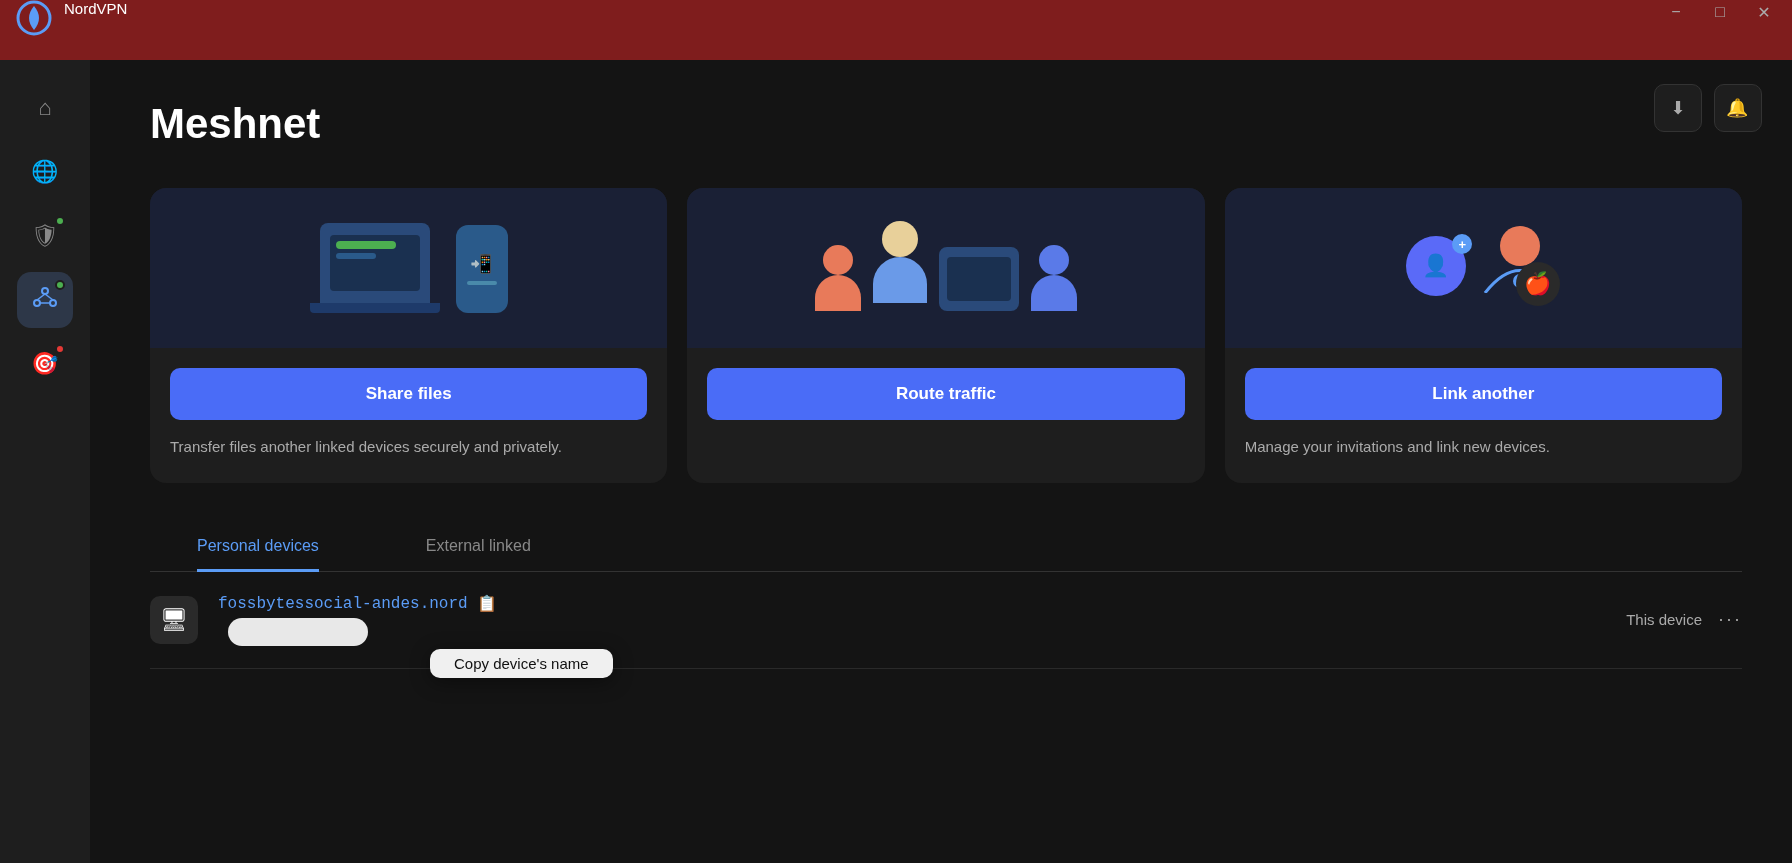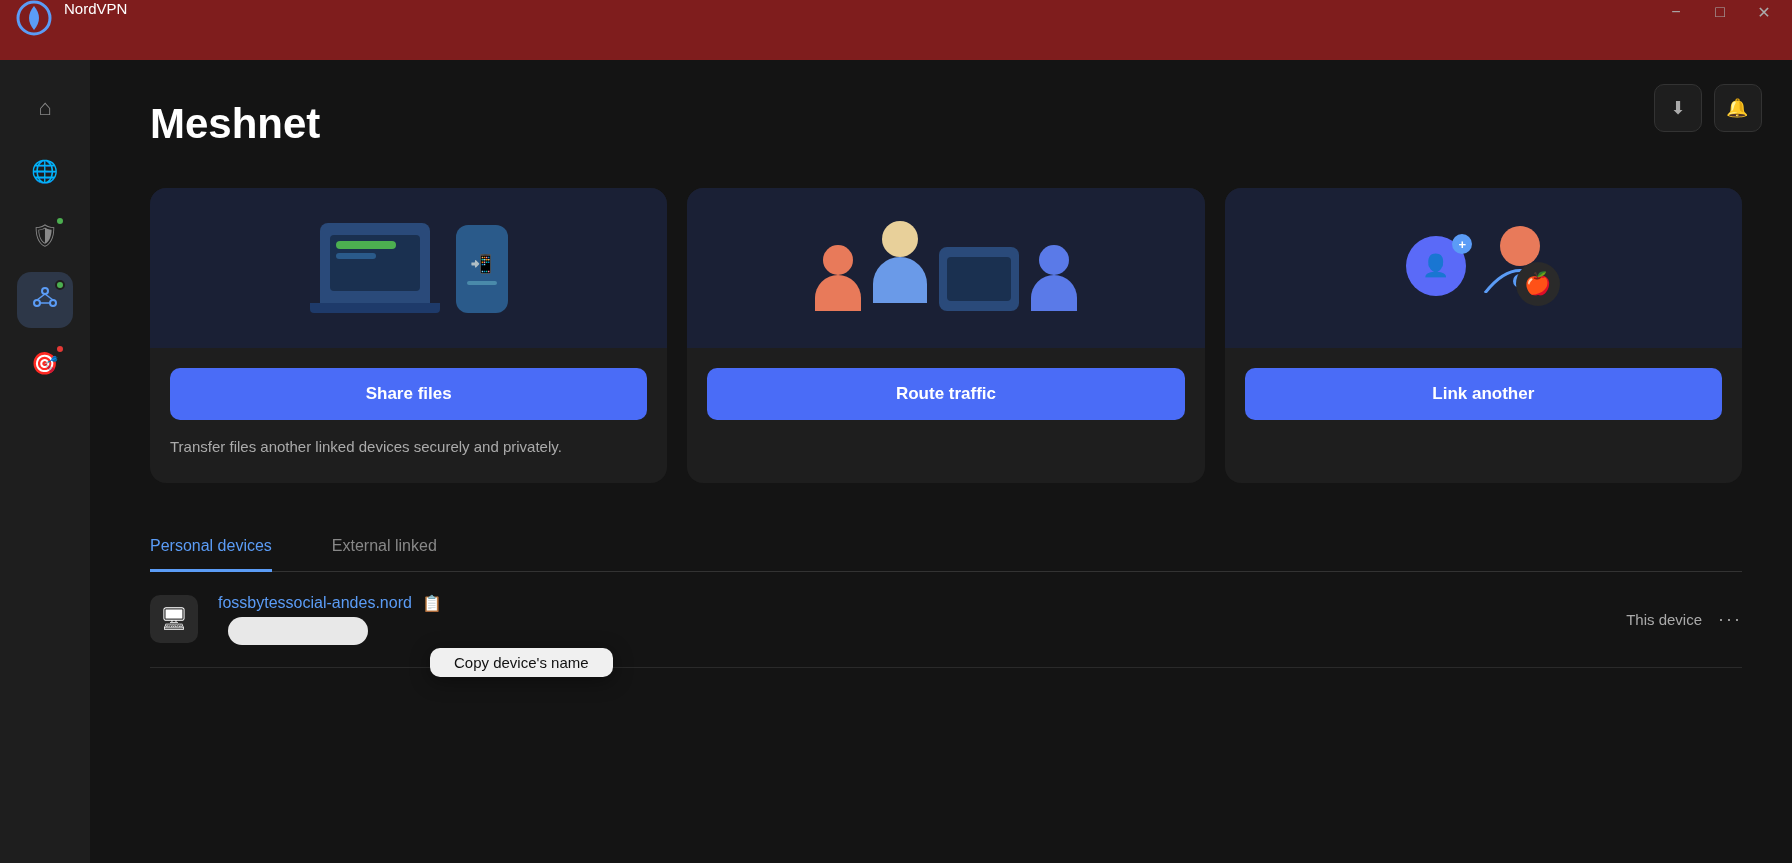--- a/index.html
+++ b/index.html
@@ -194,20 +194,21 @@
     }
     .tab {
       padding: 14px 0;
       font-size: 16px;
       cursor: pointer;
       color: #888;
       margin-right: 60px;
       position: relative;
       border-bottom: 3px solid transparent;
       margin-bottom: -1px;
+      margin-left: 47px;
     }
     .tab.active {
       color: #5b9cf6;
       border-bottom: 3px solid #5b9cf6;
     }
 
     
     .device-list {
       margin-top: 0;
     }
@@ -406,36 +407,37 @@
                 <circle cx="40" cy="38" r="7" fill="#5b9cf6"></circle>
               </svg>
             </div>
 
             <div style="position:absolute;top:10px;right:40px;width:40px;height:40px;border-radius:50%;background:#e87a5a;"></div>
 
             <div style="position:absolute;bottom:14px;right:20px;width:44px;height:44px;background:#2a2a2a;border-radius:50%;display:flex;align-items:center;justify-content:center;font-size:22px;">🍎</div>
           </div>
         </div>
         <button class="card-btn">Link another</button>
+        <p class="card-desc">Manage your invitations and link new devices.</p>
       </div>
 
     </div>
 
     <div class="tabs-row">
       <div class="tab active">Personal devices</div>
       <div class="tab">External linked</div>
     </div>
 
     <div class="device-list">
       <div class="device-row">
         <div class="device-icon-wrap">
           <span>🖥</span>
         </div>
         <div style="display:flex;flex-direction:column;gap:4px;">
-          <div style="display:flex;align-items:center;">
+          <div style="display:flex;align-items:center;font-family:Liberation Mono, monospace;">
             <span class="device-name">fossbytessocial-andes.nord</span>
             <span class="copy-icon">📋</span>
           </div>
           <div class="white-pill"></div>
         </div>
         <span class="device-label">This device</span>
         <span class="device-more">···</span>
 
         <div class="tooltip-popup">Copy device's name</div>
       </div>

